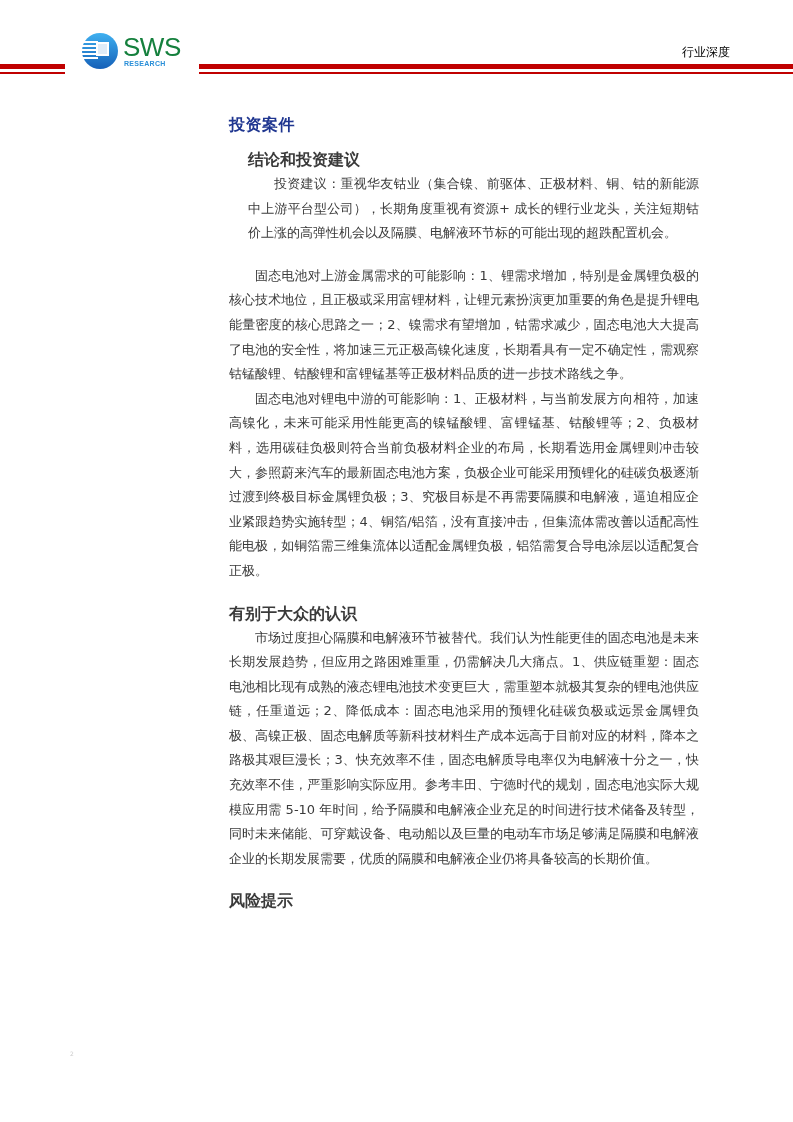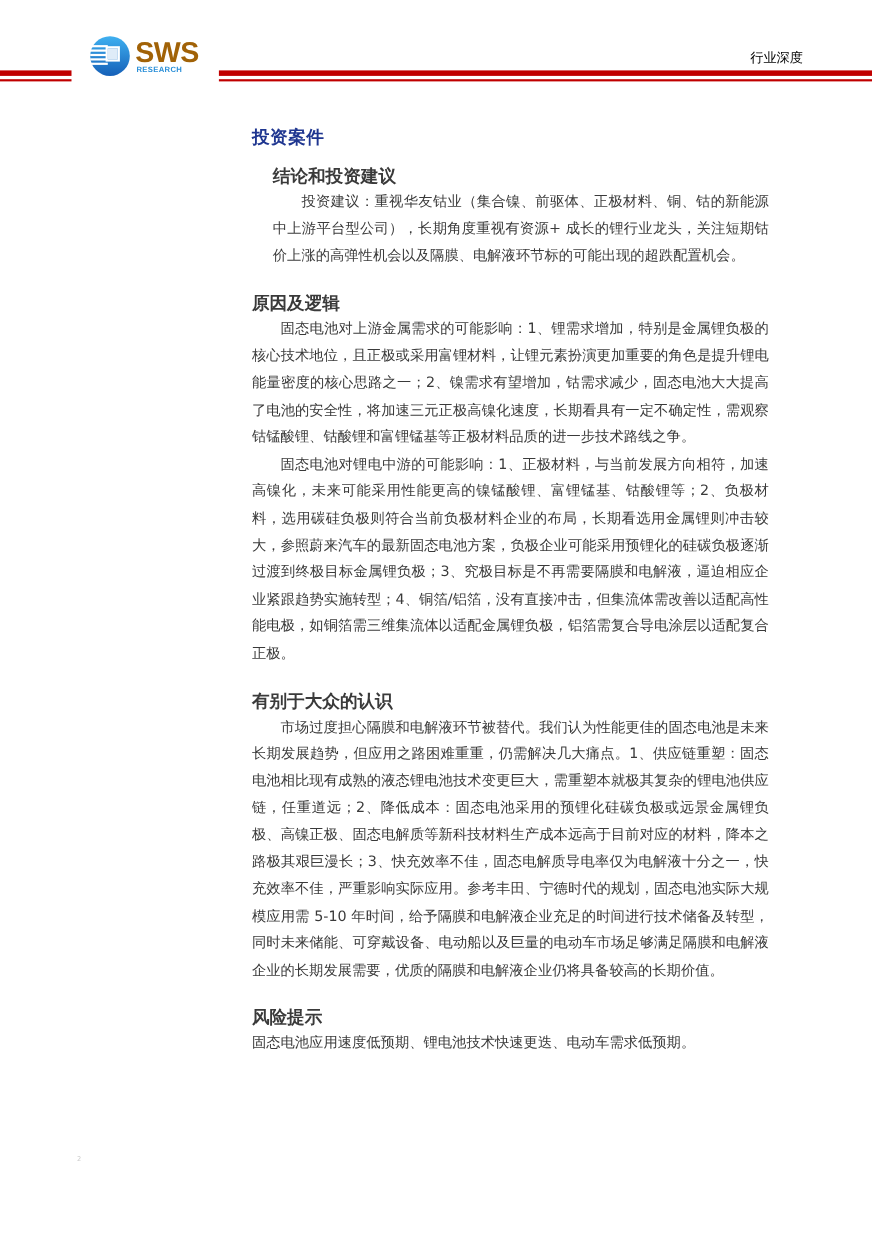--- a/index.html
+++ b/index.html
@@ -6,21 +6,21 @@
   body { width: 793px; height: 1122px; position: relative; overflow: hidden;
          font-family: "DejaVu Sans", "Liberation Sans", sans-serif; color: #3a3a3a; }
   .header { position: absolute; left: 0; top: 0; width: 793px; height: 90px; }
   .rule-left-thick { position: absolute; left: 0; top: 64px; width: 65px; height: 5px; background: #c00000; }
   .rule-left-thin  { position: absolute; left: 0; top: 72px; width: 65px; height: 2px; background: #c00000; }
   .rule-right-thick { position: absolute; left: 199px; top: 64px; width: 594px; height: 5px; background: #c00000; }
   .rule-right-thin  { position: absolute; left: 199px; top: 72px; width: 594px; height: 2px; background: #c00000; }
   .logo { position: absolute; left: 81px; top: 32px; width: 110px; height: 42px; }
   .logo-mark { position: absolute; left: 0; top: 0; width: 38px; height: 38px; }
   .logo-text { position: absolute; left: 42px; top: 0px; font-family: "Liberation Sans", sans-serif;
-               font-weight: bold; font-size: 26px; letter-spacing: -0.5px; color: #a16207; line-height: 30px; }
+               font-weight: normal; font-size: 26px; letter-spacing: -0.5px; color: #15803d; line-height: 30px; }
   .logo-sub { position: absolute; left: 43px; top: 28px; font-family: "Liberation Sans", sans-serif;
               font-weight: bold; font-size: 7px; color: #2a8fd8; letter-spacing: 0.3px; }
   .header-tag { position: absolute; right: 63px; top: 44px; font-size: 12px; color: #000000; }
 
   .content { position: absolute; left: 229px; top: 108px; width: 470px; }
   .page-title { font-size: 16px; font-weight: bold; color: #1f3690; line-height: 34px; margin: 0 0 6px 0; letter-spacing: 0.5px; }
   .section-title { font-size: 16px; color: #3a3a3a; line-height: 24px; margin: 0; }
   .para { font-size: 13px; line-height: 24.6px; text-indent: 26px; margin: 0; text-align: justify; color: #3a3a3a; }
   .para.noindent { text-indent: 0; }
   .sec { margin-bottom: 18px; }
@@ -70,33 +70,31 @@
 
 <div class="content">
   <h1 class="page-title">投资案件</h1>
 
   <div class="sec sec1">
     <h2 class="section-title">结论和投资建议</h2>
     <p class="para">投资建议：重视华友钴业（集合镍、前驱体、正极材料、铜、钴的新能源中上游平台型公司），长期角度重视有资源+ 成长的锂行业龙头，关注短期钴价上涨的高弹性机会以及隔膜、电解液环节标的可能出现的超跌配置机会。</p>
   </div>
 
   <div class="sec">
-    <h2 class="section-title">原因及逻辑</h2>
     <p class="para">固态电池对上游金属需求的可能影响：1、锂需求增加，特别是金属锂负极的核心技术地位，且正极或采用富锂材料，让锂元素扮演更加重要的角色是提升锂电能量密度的核心思路之一；2、镍需求有望增加，钴需求减少，固态电池大大提高了电池的安全性，将加速三元正极高镍化速度，长期看具有一定不确定性，需观察钴锰酸锂、钴酸锂和富锂锰基等正极材料品质的进一步技术路线之争。</p>
     <p class="para">固态电池对锂电中游的可能影响：1、正极材料，与当前发展方向相符，加速高镍化，未来可能采用性能更高的镍锰酸锂、富锂锰基、钴酸锂等；2、负极材料，选用碳硅负极则符合当前负极材料企业的布局，长期看选用金属锂则冲击较大，参照蔚来汽车的最新固态电池方案，负极企业可能采用预锂化的硅碳负极逐渐过渡到终极目标金属锂负极；3、究极目标是不再需要隔膜和电解液，逼迫相应企业紧跟趋势实施转型；4、铜箔/铝箔，没有直接冲击，但集流体需改善以适配高性能电极，如铜箔需三维集流体以适配金属锂负极，铝箔需复合导电涂层以适配复合正极。</p>
   </div>
 
   <div class="sec">
     <h2 class="section-title">有别于大众的认识</h2>
     <p class="para">市场过度担心隔膜和电解液环节被替代。我们认为性能更佳的固态电池是未来长期发展趋势，但应用之路困难重重，仍需解决几大痛点。1、供应链重塑：固态电池相比现有成熟的液态锂电池技术变更巨大，需重塑本就极其复杂的锂电池供应链，任重道远；2、降低成本：固态电池采用的预锂化硅碳负极或远景金属锂负极、高镍正极、固态电解质等新科技材料生产成本远高于目前对应的材料，降本之路极其艰巨漫长；3、快充效率不佳，固态电解质导电率仅为电解液十分之一，快充效率不佳，严重影响实际应用。参考丰田、宁德时代的规划，固态电池实际大规模应用需 5-10 年时间，给予隔膜和电解液企业充足的时间进行技术储备及转型，同时未来储能、可穿戴设备、电动船以及巨量的电动车市场足够满足隔膜和电解液企业的长期发展需要，优质的隔膜和电解液企业仍将具备较高的长期价值。</p>
   </div>
 
   <div class="sec">
     <h2 class="section-title">风险提示</h2>
-    <p class="para noindent">固态电池应用速度低预期、锂电池技术快速更迭、电动车需求低预期。</p>
   </div>
 </div>
 
 <span class="page-mark">2</span>
 
 <div class="footer">
   <span class="f-left">请务必仔细阅读正文之后的各项信息披露与声明</span>
   <span class="f-mid">第 2 页 共 21 页</span>
   <span class="f-right">简单金融 成就梦想</span>
 </div>

